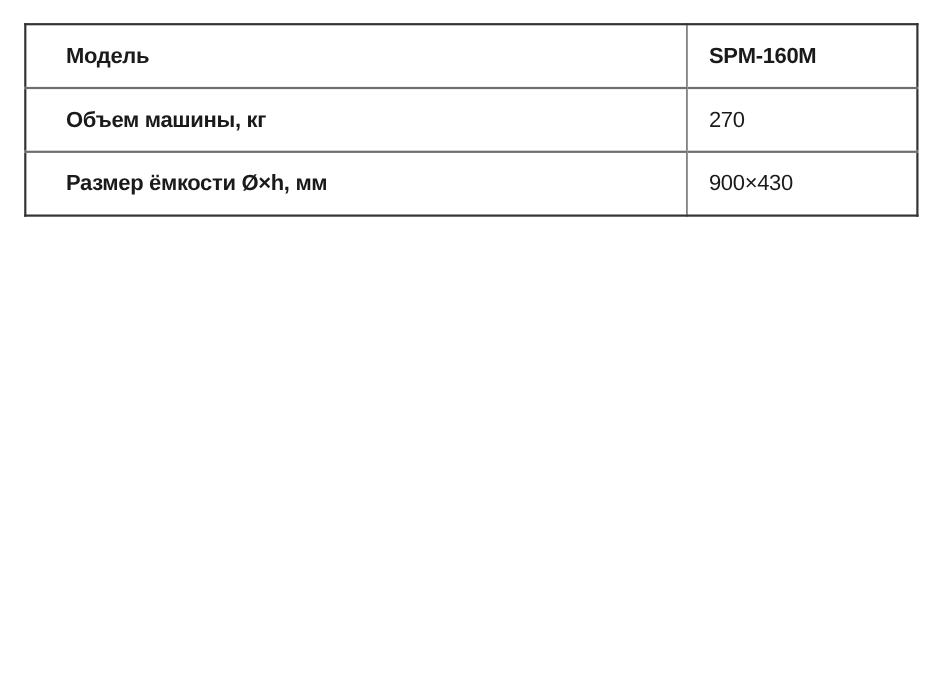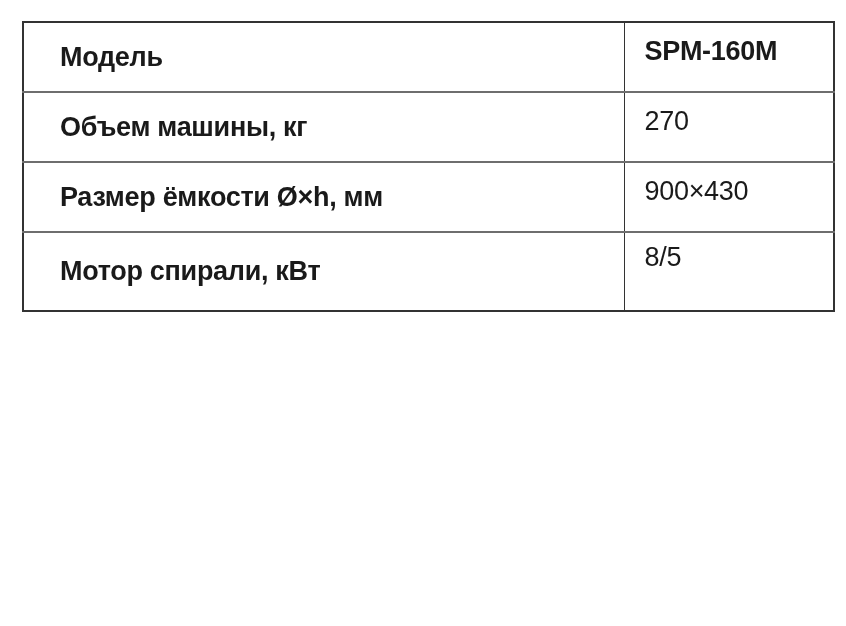--- a/index.html
+++ b/index.html
@@ -16,38 +16,38 @@
     left: 22px;
     top: 21px;
     width: 811px;
     border-collapse: collapse;
     table-layout: fixed;
     border: 2px solid var(--outer-border, #333333);
   }
   table.specs td {
     height: 56px;
     vertical-align: middle;
-    font-size: 27px;
+    font-size: 20px;
     letter-spacing: -0.3px;
     color: var(--text-color, #1a1a1a);
     border-top: 2px solid var(--row-separator, #6e6e6e);
     overflow: hidden;
     white-space: nowrap;
   }
   table.specs tr:first-child td {
     border-top: none;
   }
   td.label-cell {
     font-weight: 700;
     padding: 0 10px 0 36px;
     border-right: 1px solid var(--outer-border, #333333);
   }
   td.value-cell {
     font-weight: 400;
-    padding: 0 8px 12px 20px;
+    padding: 0 8px 0 20px;
     margin-left: 40px;
   }
   td.value-cell.value-bold {
     font-weight: 700;
   }
   td.value-cell.va-top {
     vertical-align: top;
     padding-top: 9px;
   }
 </style>
@@ -70,22 +70,18 @@
     <td class="value-cell">270</td>
   </tr>
 
 
   <tr>
     <td class="label-cell">Размер ёмкости Ø×h, мм</td>
     <td class="value-cell">900×430</td>
   </tr>
 
 
-  <tr>
-    <td class="label-cell">Мотор спирали, кВт</td>
-    <td class="value-cell va-top">8/5</td>
-  </tr>
 
 
 
 
 </tbody>
 </table>
 
 </body></html>

